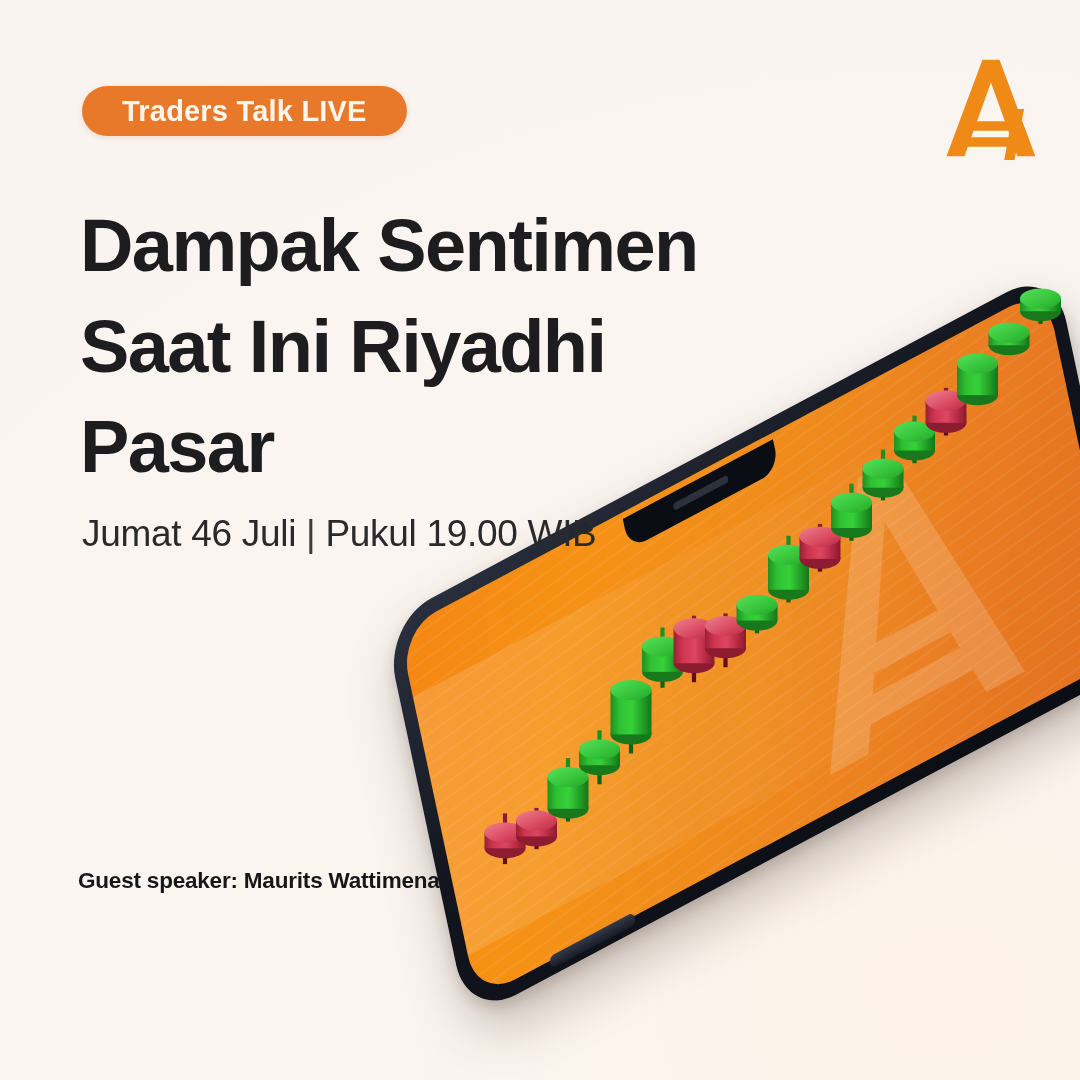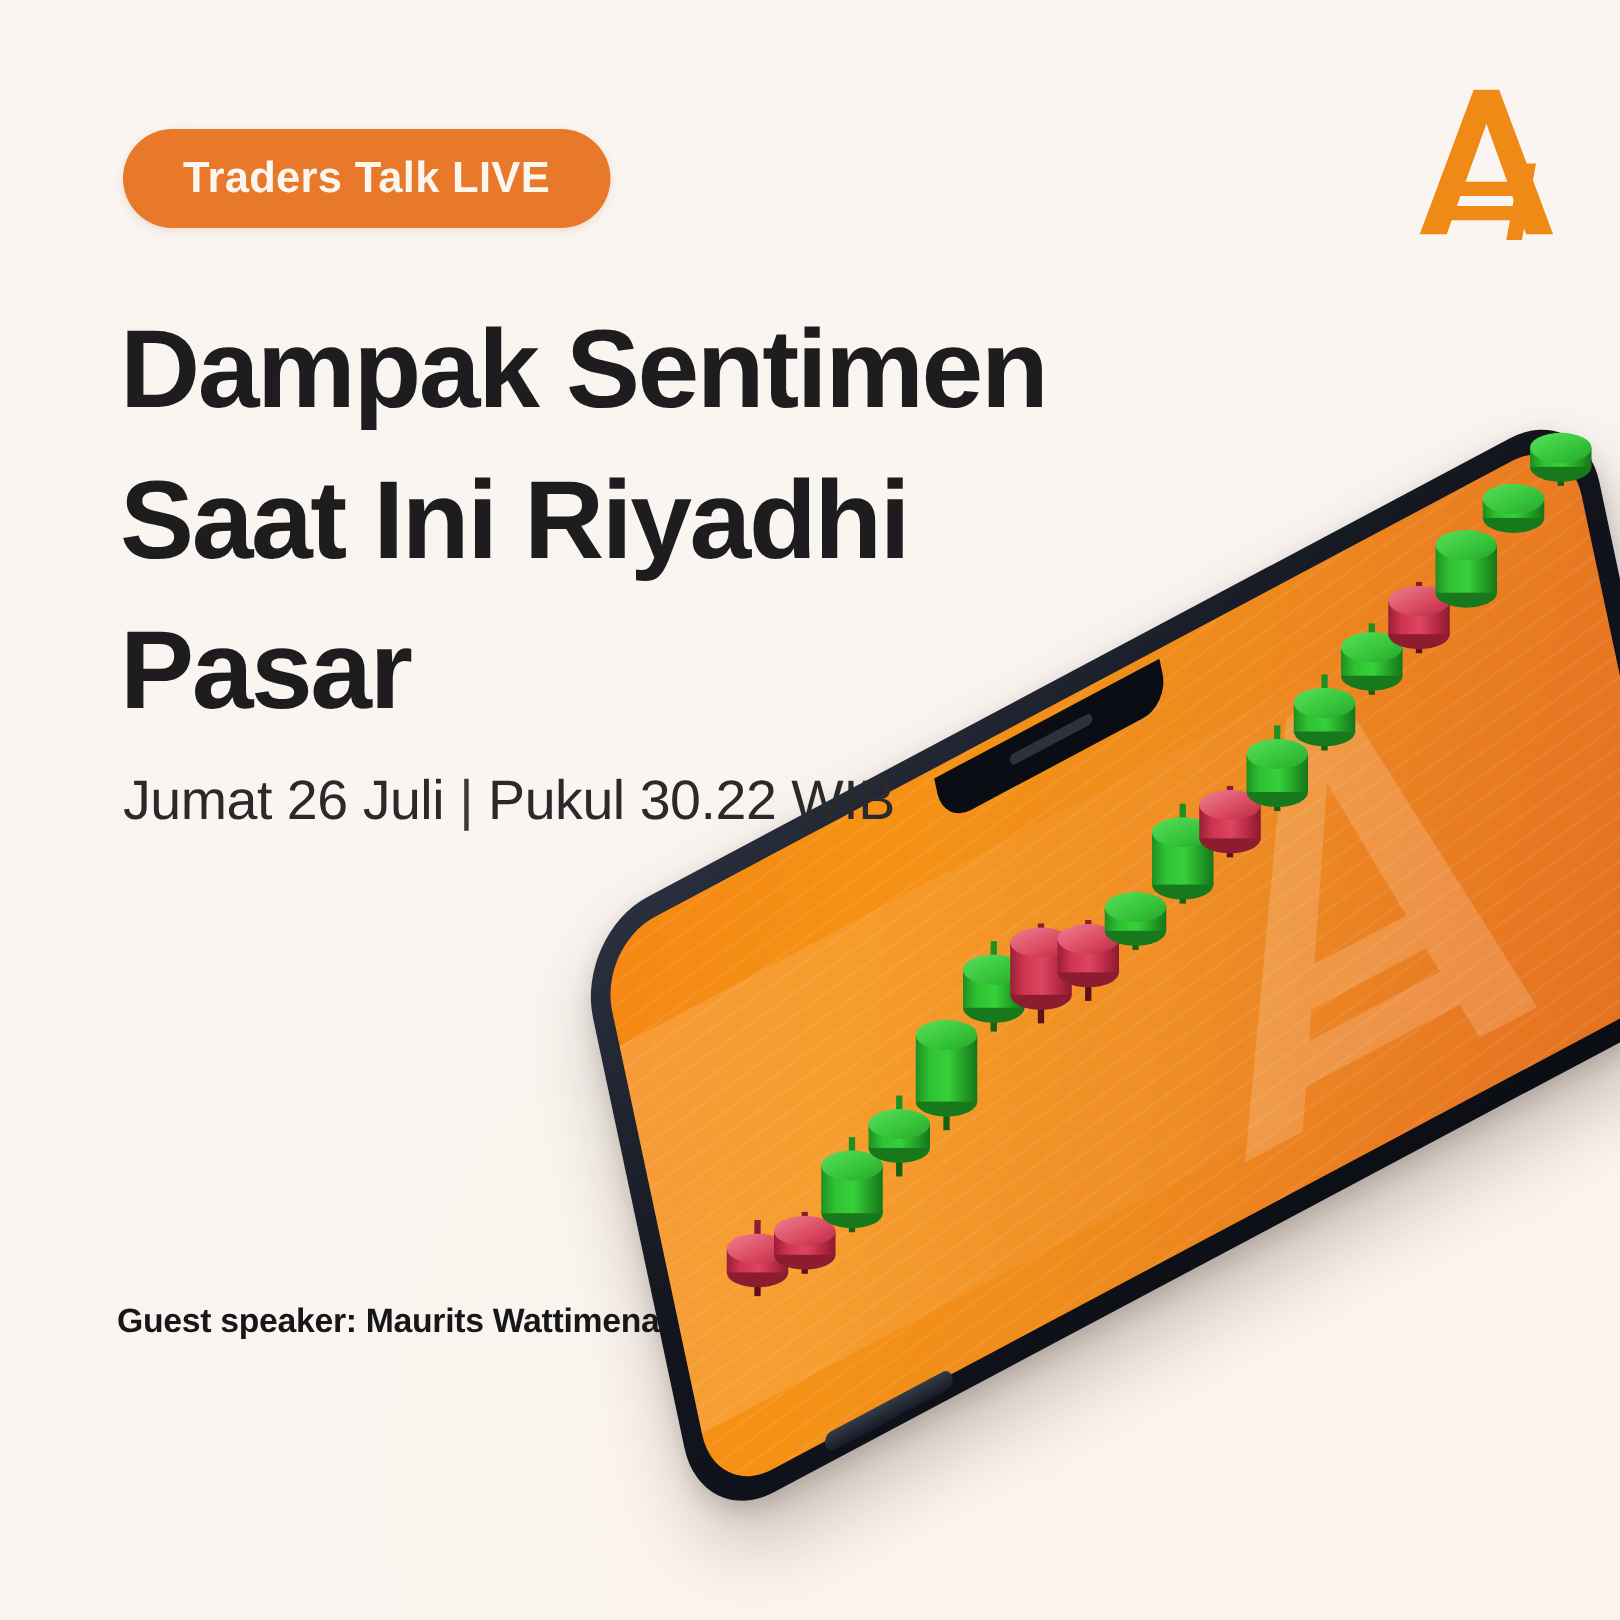--- a/index.html
+++ b/index.html
@@ -19,21 +19,21 @@
 
   
   #artwork{position:absolute;inset:0;z-index:1;}
 
   
   #content{position:absolute;inset:0;z-index:3;pointer-events:none;}
   #content *{pointer-events:auto;}
 
   .badge{
     position:absolute;left:82px;top:86px;
-    height:66px;box-sizing:border-box;
+    height:50px;box-sizing:border-box;
     display:flex;align-items:center;justify-content:center;
     padding:0 40px;
     background:#e8792b;
     border-radius:34px;
     color:#fdf6ef;
     font-size:29px;font-weight:bold;
     letter-spacing:0.2px;
     white-space:nowrap;
     box-shadow:0 2px 6px rgba(160,90,30,.14);
   }
@@ -321,21 +321,21 @@
         <rect x="44" y="172" width="124" height="20" rx="4"></rect>
         <path d="M150 112 L172 112 L152 220 L130 220 Z"></path>
       </g>
     </svg>
 
     <div class="headline">Dampak Sentimen
 Saat Ini Riyadhi
 Pasar</div>
 
     <div class="subline">
-      <span>Jumat 26 Juli</span><span class="sep">|</span><span>Pukul 30.22 WIB</span>
+      <span>Jumat 46 Juli</span><span class="sep">|</span><span>Pukul 19.00 WIB</span>
     </div>
 
     <div class="people">
       <div class="p-block">
         <div class="p-name">Guest speaker: Maurits Wattimena</div>
       </div>
     </div>
 
   </div>
 </div>

